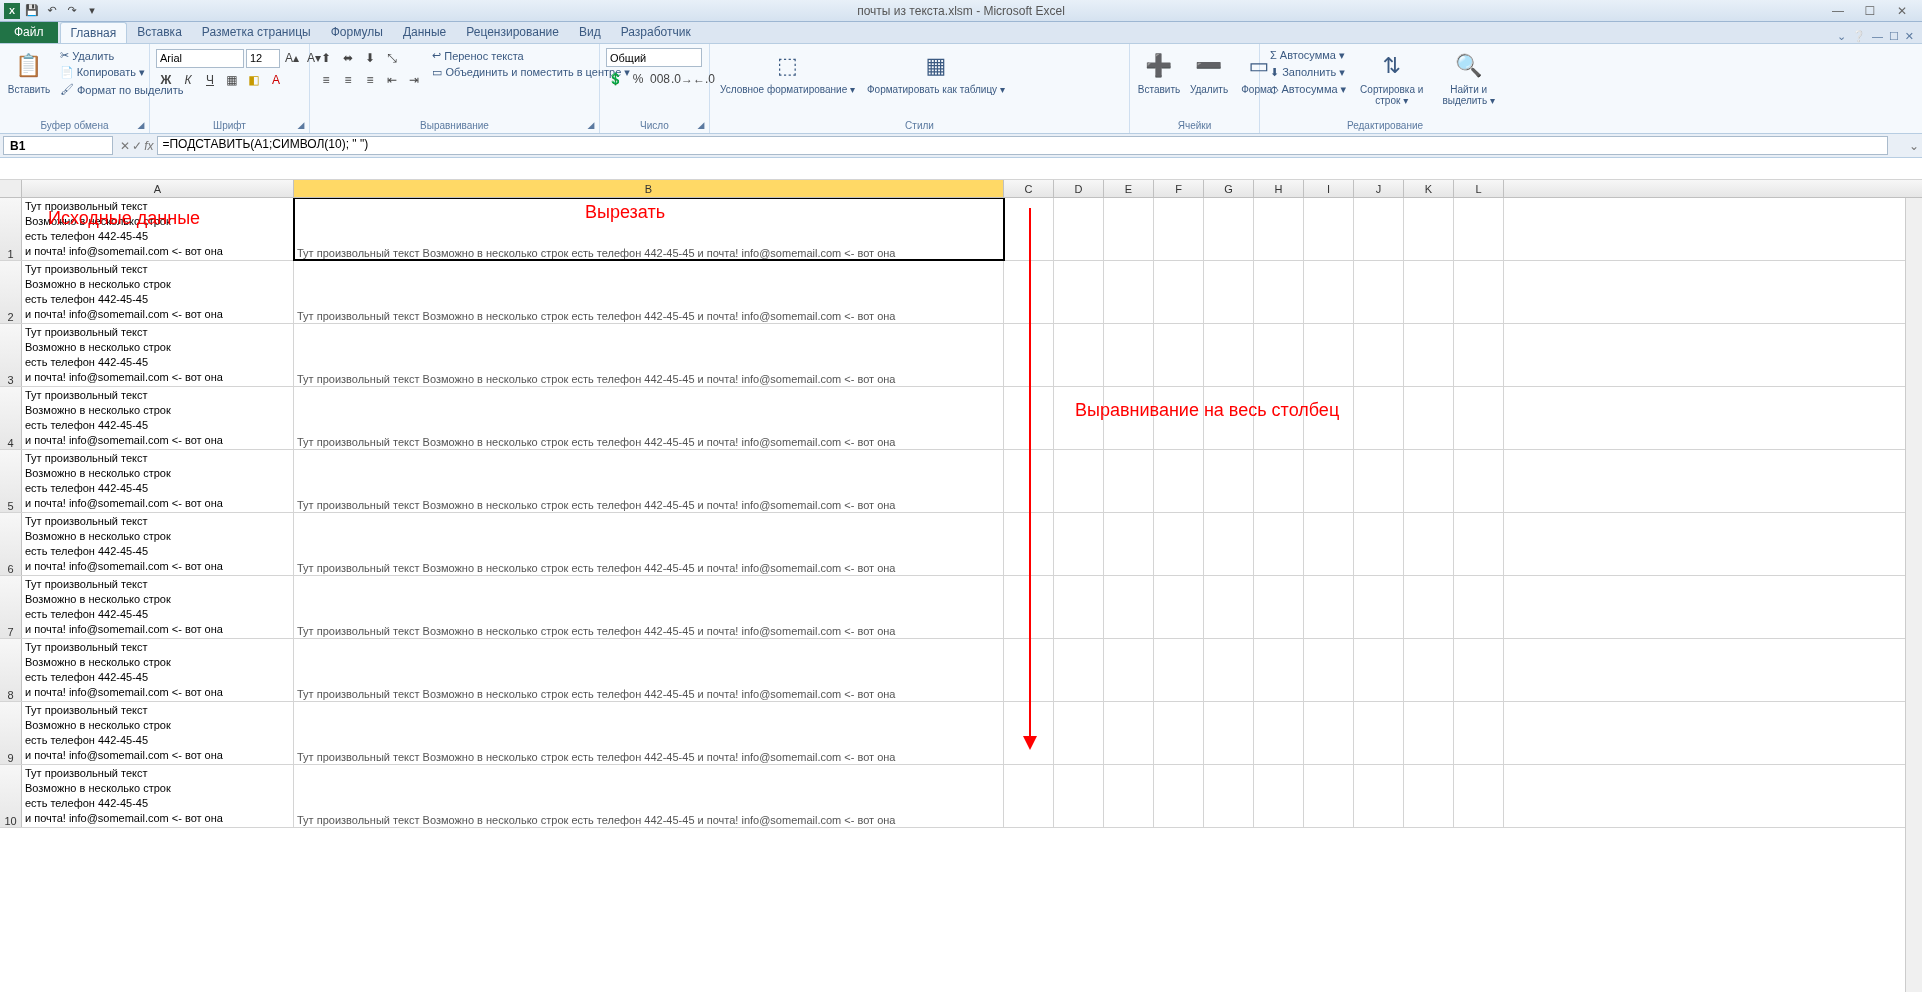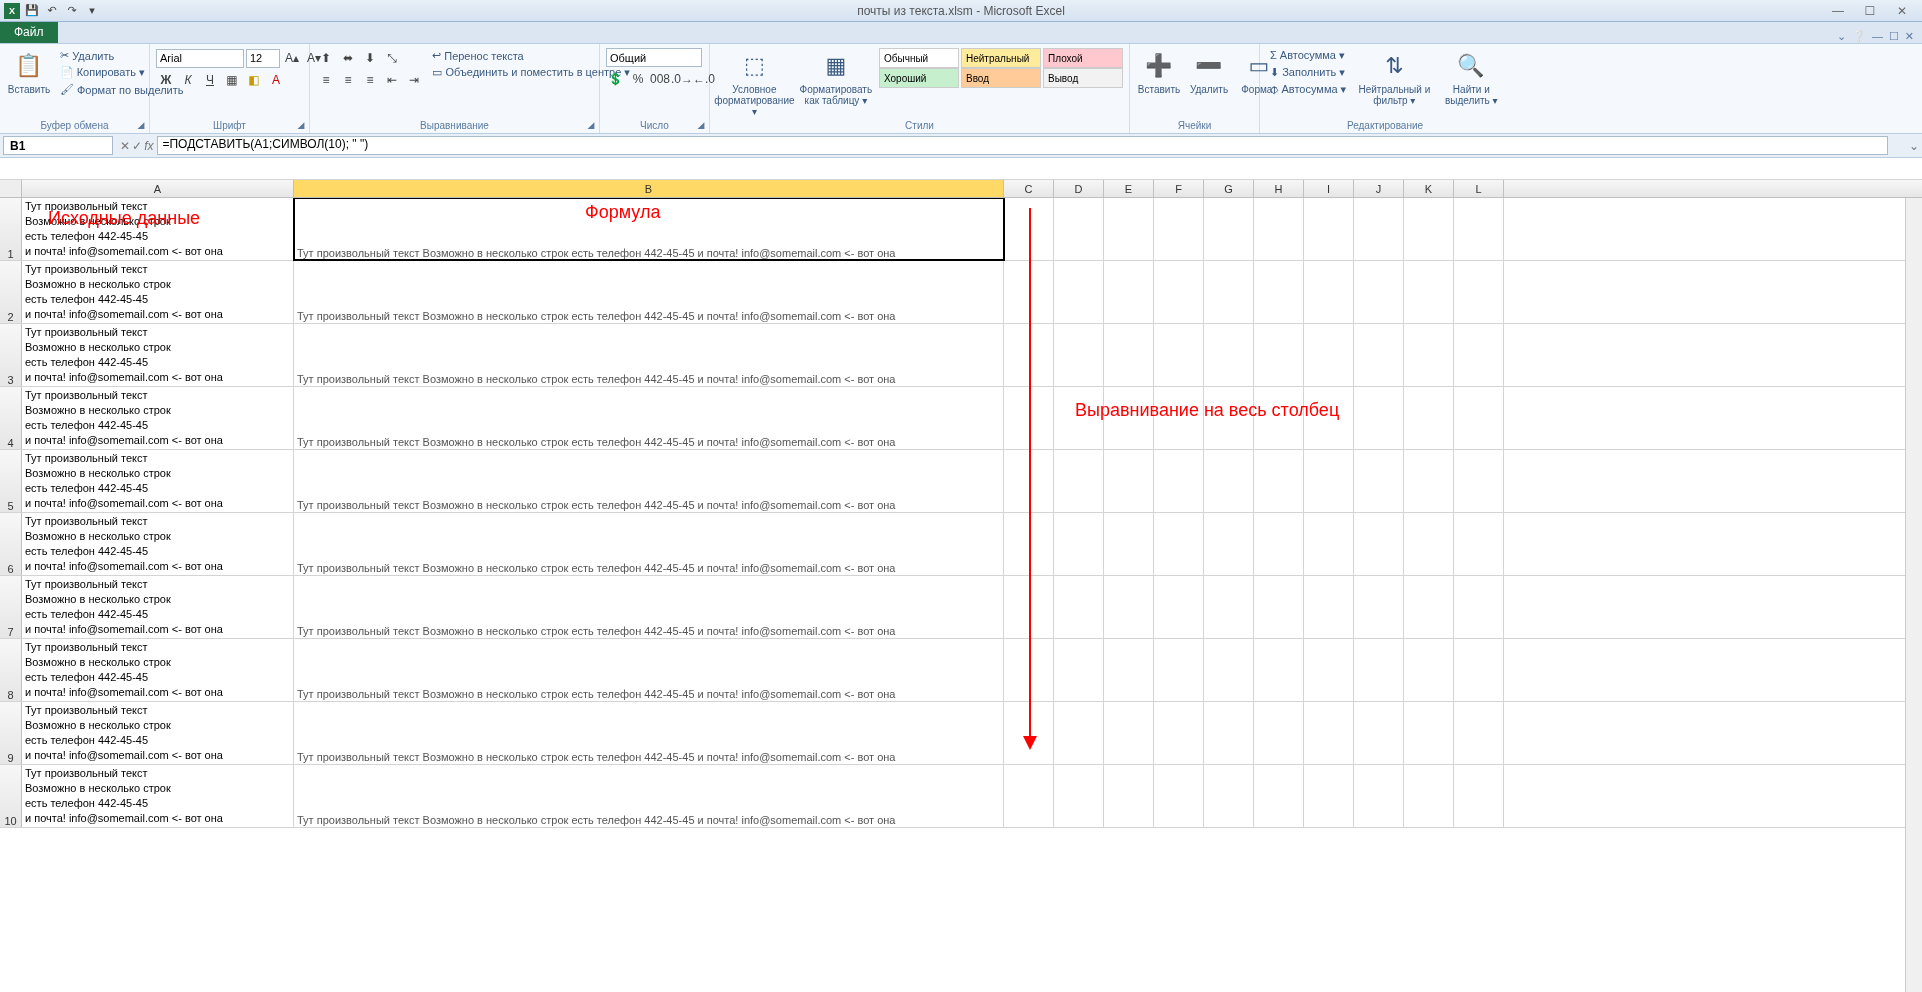--- a/index.html
+++ b/index.html
@@ -81,20 +81,30 @@
   <div class="title">почты из текста.xlsm - Microsoft Excel</div>
   <div class="win-controls">
     <div class="wc">—</div>
     <div class="wc">☐</div>
     <div class="wc">✕</div>
   </div>
 </div>
 
 <div class="ribbon-tabs">
   <div class="file-tab">Файл</div>
+  <div id="tabs-host" style="display: flex;">
+      <div class="tab active">Главная</div>
+      <div class="tab">Вставка</div>
+      <div class="tab">Разметка страницы</div>
+      <div class="tab">Формулы</div>
+      <div class="tab">Данные</div>
+      <div class="tab">Рецензирование</div>
+      <div class="tab">Вид</div>
+      <div class="tab">Разработчик</div>
+    </div>
   <div class="right-icons">
     <span>⌄</span>
     <span>❔</span>
     <span>—</span>
     <span>☐</span>
     <span>✕</span>
   </div>
 </div>
 
 <div class="ribbon">
@@ -201,32 +211,20 @@
   <div class="group" style="width:420px">
     <div class="group-body">
       <div class="btn-large">
         <div class="icn">⬚</div>
         <span style="text-align:center">Условное форматирование ▾</span>
       </div>
       <div class="btn-large">
         <div class="icn">▦</div>
         <span style="text-align:center">Форматировать как таблицу ▾</span>
       </div>
-      <div class="col" id="styles-gallery" style="gap:0">
-          <div class="row">
-            <div class="style-cell" style="background: rgb(255, 255, 255);">Обычный</div>
-            <div class="style-cell" style="background: rgb(255, 235, 156);">Нейтральный</div>
-            <div class="style-cell" style="background: rgb(255, 199, 206);">Плохой</div>
-          </div>
-          <div class="row">
-            <div class="style-cell" style="background: rgb(198, 239, 206);">Хороший</div>
-            <div class="style-cell" style="background: rgb(255, 204, 153);">Ввод</div>
-            <div class="style-cell" style="background: rgb(242, 242, 242);">Вывод</div>
-          </div>
-        </div>
     </div>
     <div class="group-label">Стили</div>
   </div>
 
   <div class="group" style="width:130px">
     <div class="group-body">
       <div class="btn-large">
           <div class="icn">➕</div>
           <span>Вставить</span>
         </div>
@@ -250,21 +248,21 @@
             <span>⬇</span>
             <span>Заполнить ▾</span>
           </div>
         <div class="label-btn">
             <span>◇</span>
             <span>Автосумма ▾</span>
           </div>
       </div>
       <div class="btn-large">
           <div class="icn">⇅</div>
-          <span style="text-align:center">Нейтральный и фильтр ▾</span>
+          <span style="text-align:center">Сортировка и строк ▾</span>
         </div>
       <div class="btn-large">
           <div class="icn">🔍</div>
           <span style="text-align:center">Найти и выделить ▾</span>
         </div>
     </div>
     <div class="group-label">Редактирование</div>
   </div>
 </div>
 
@@ -477,17 +475,17 @@
         <div class="cell" style="width: 50px;"></div>
         <div class="cell" style="width: 50px;"></div>
         <div class="cell" style="width: 50px;"></div>
         <div class="cell" style="width: 50px;"></div>
         <div class="cell" style="width: 50px;"></div>
       </div>
     </div>
   <div class="vscroll"></div>
 
   <div class="anno" style="left:48px; top:28px">Исходные данные</div>
-  <div class="anno" style="left:585px; top:22px">Формула</div>
+  <div class="anno" style="left:585px; top:22px">Вырезать</div>
   <div class="anno" style="left:1075px; top:220px">Выравнивание на весь столбец</div>
   <div class="arrow-line" style="left:1029px; top:28px; width:2px; height:530px"></div>
   <div class="arrow-head" style="left:1023px; top:556px"></div>
 </div>
 
 </body></html>

